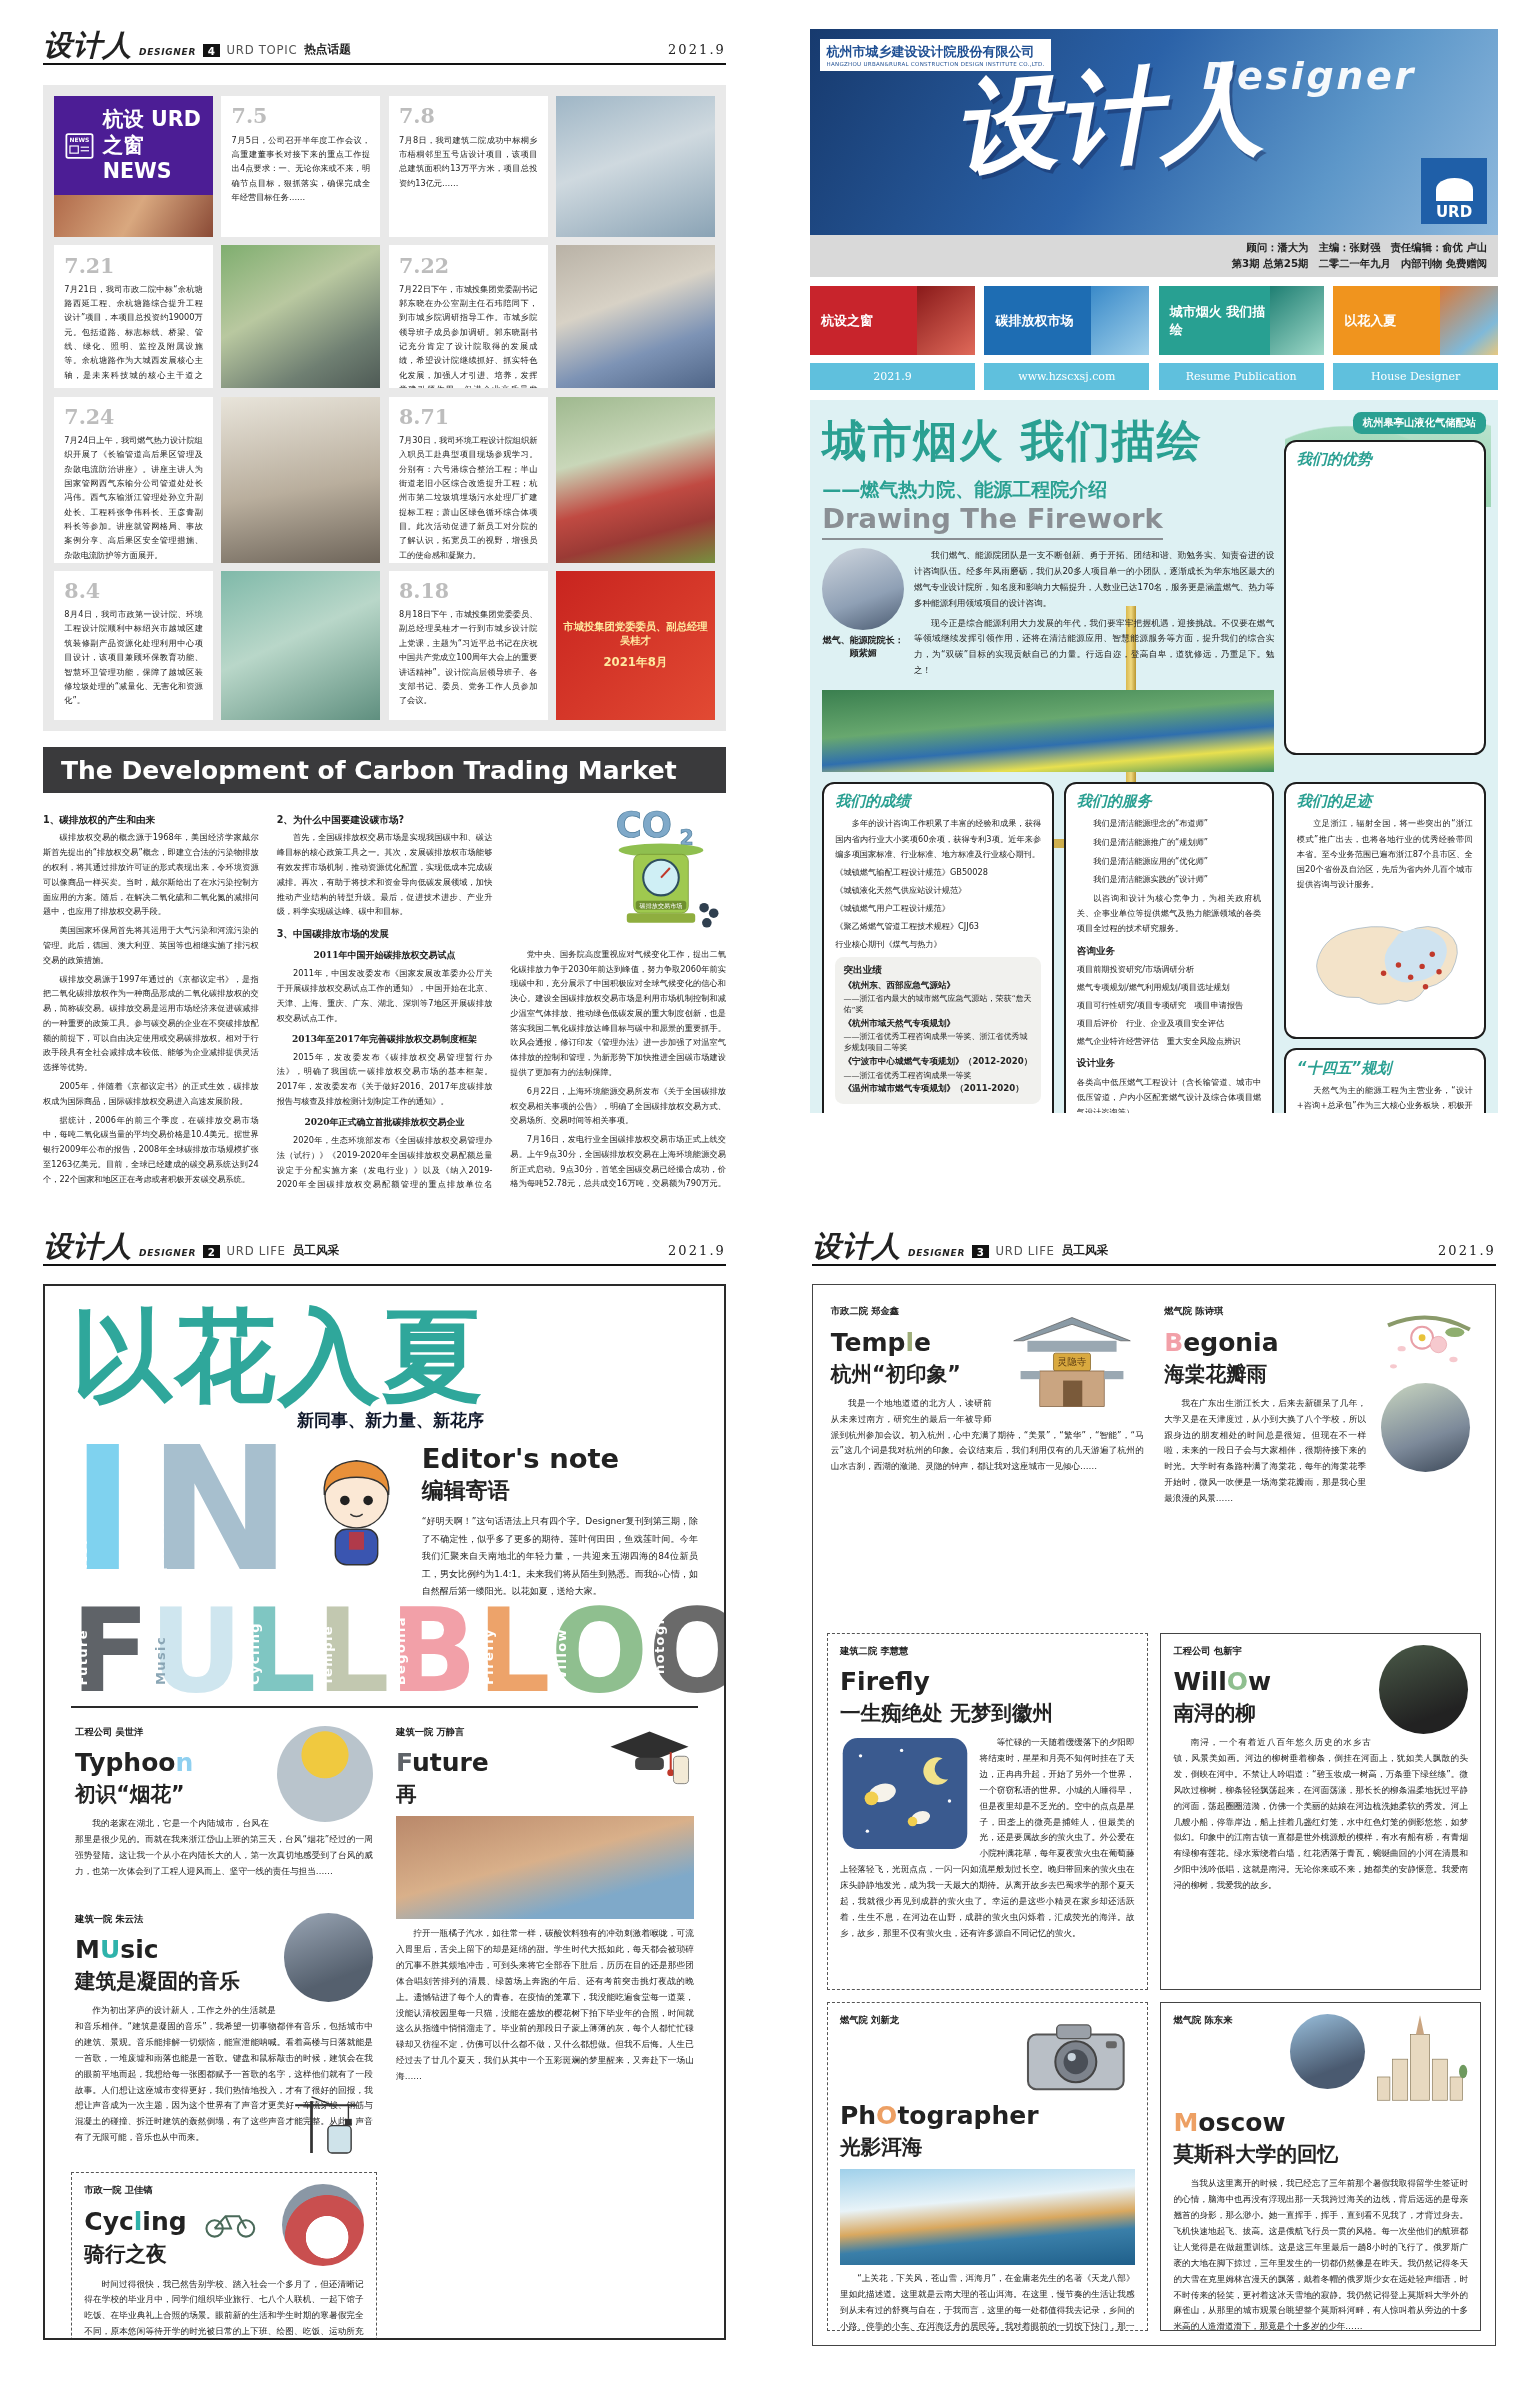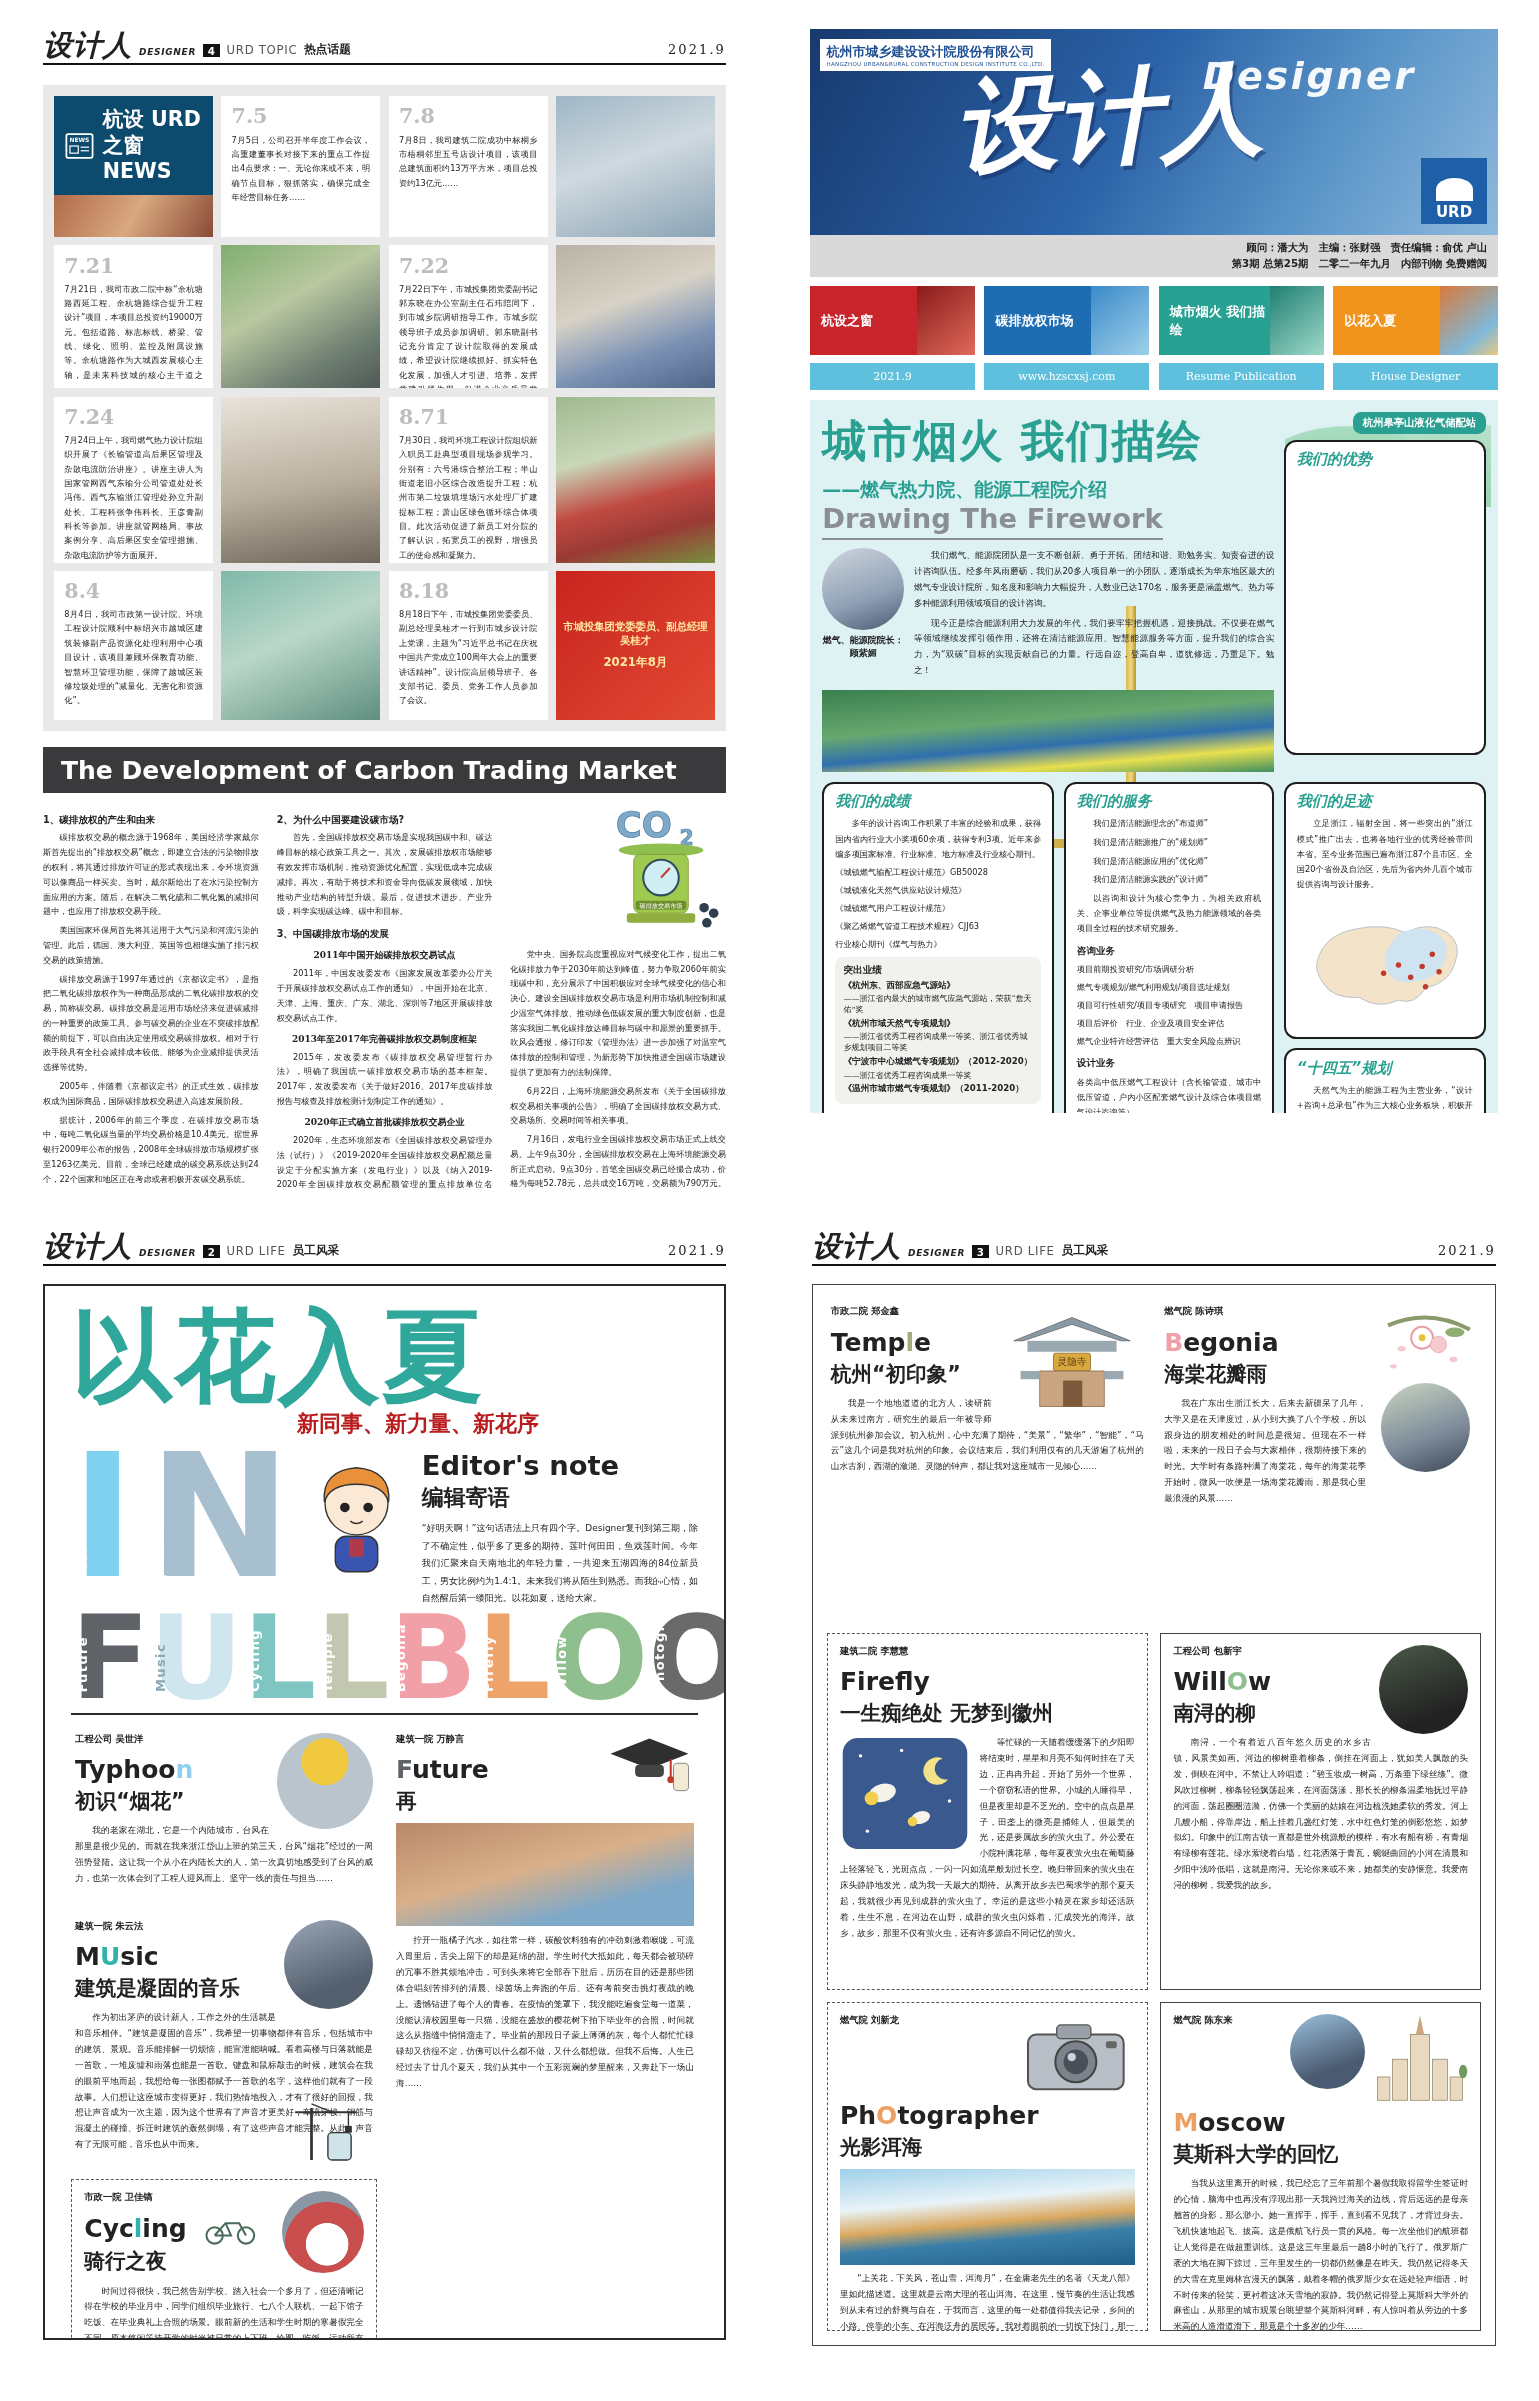--- a/index.html
+++ b/index.html
@@ -23,21 +23,21 @@
   .ndate{color:#bdbdbd;font-weight:900;font-size:20.6px;font-family:"DejaVu Serif","Liberation Serif",serif;}
   .ntext{font-size:8.2px;line-height:1.75;text-align:justify;margin-top:4.1px;}
   .nphoto{padding:0;position:relative;overflow:hidden;}
   .ph{width:100%;height:100%;}
   .ph-render{background:linear-gradient(160deg,#9fb6c6,#cfd9df 45%,#8aa3b5);}
   .ph-road{background:linear-gradient(150deg,#7fae6f,#b9c8a0 40%,#6f7f72 75%,#4e5a55);}
   .ph-man{background:linear-gradient(160deg,#b9b2a6,#d8d2c6 40%,#7d93b5 70%,#4f6587);}
   .ph-meet{background:linear-gradient(170deg,#e8e4da,#b9ae9d 55%,#6e655a);}
   .ph-group{background:linear-gradient(165deg,#9fb98f,#c9d7b9 35%,#c04a42 60%,#9a3a35 78%,#77903f);}
   .ph-fac{background:linear-gradient(155deg,#7fb9a9,#b9d7c9 45%,#5f8f7f);}
-  .newscard{background:#0c4a6e;color:#fff;display:flex;flex-direction:column;padding:0;}
+  .newscard{background:#4c1d95;color:#fff;display:flex;flex-direction:column;padding:0;}
   .newscard-top{display:flex;align-items:center;gap:8.2px;padding:11px 9.6px;flex:1;}
   .news-title{font-weight:900;font-size:20.6px;line-height:1.25;}
   .newscard-photo{height:44px;background:linear-gradient(120deg,#b06a4a,#d9a87f 50%,#8a4a36);}
   .redbanner{background:linear-gradient(135deg,#c8241f,#e24a33);color:#ffe9a0;display:flex;flex-direction:column;align-items:center;justify-content:center;gap:6.9px;text-align:center;padding:6.9px;}
   .redbanner .rb1{font-weight:900;font-size:10.3px;}
   .redbanner .rb2{font-weight:900;font-size:11.7px;}
 
   
   .carbon-banner{background:#3a3a3c;color:#fff;margin-top:16.5px;padding:8.2px 18px;display:flex;gap:13.7px;align-items:baseline;}
   .cb-cn{font-size:30px;font-weight:900;letter-spacing:1.4px;}
@@ -94,21 +94,21 @@
   .svc-item{margin:0 0 2.7px;}
   .chinamap{width:100%;height:130px;background:#fff;}
   .stdline{margin:0 0 2.7px;}
   .hi-box{background:#f1f1ee;border-radius:8.2px;padding:6.9px 8.2px;margin-top:5.5px;}
   .hi-t{font-weight:900;font-size:8.6px;margin:2.7px 0 1.4px;}
   .hi-d{font-size:8px;font-family:"DejaVu Serif","Liberation Serif",serif;}
 
   
   .lbox{border:2.1px solid #2a2a2a;margin-top:18px;padding:23px 26px;height:1056px;box-sizing:border-box;overflow:hidden;position:relative;}
   .bigtitle{color:#2fa79b;font-size:101px;font-weight:900;line-height:.95;letter-spacing:2.7px;}
-  .bigsub{color:#b91c1c;font-weight:900;font-size:22px;margin:4.1px 0 0 226px;}
+  .bigsub{color:#0f172a;font-weight:900;font-size:17px;margin:4.1px 0 0 226px;}
   .ed-row{display:flex;gap:13.7px;margin-top:11px;}
   .letterblk{position:relative;font-weight:900;line-height:.78;flex:none;}
   .vlabel{position:absolute;left:6.9px;bottom:11px;writing-mode:vertical-rl;transform:rotate(180deg);color:#fff;font-weight:800;font-size:13px;letter-spacing:1.4px;}
   .r1l{font-size:171px;}
   .letters2{display:flex;justify-content:space-between;align-items:flex-end;margin-top:5.5px;}
   .r2l{font-size:115px;}
   .ed-note{flex:1;}
   .ed-en{font-weight:900;font-size:27.4px;}
   .ed-cn{font-weight:900;font-size:22px;margin-top:2.7px;}
   .ed-body{font-size:9px;line-height:1.95;text-align:justify;margin-top:6.9px;}

